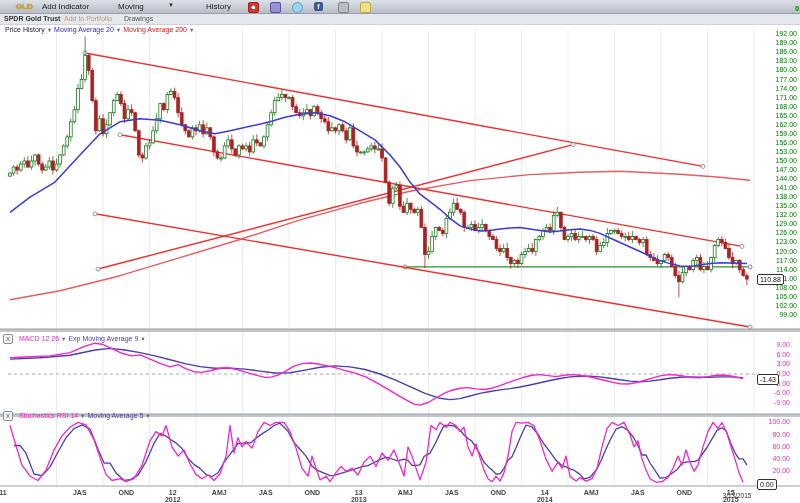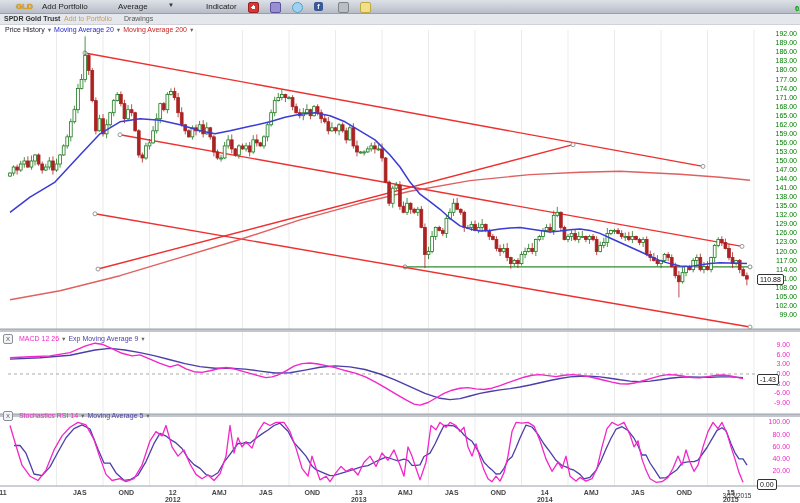--- a/index.html
+++ b/index.html
@@ -505,24 +505,24 @@
       <polyline points="10.0,212.3 30.0,197.2 55.0,182.1 80.0,155.0 100.0,133.8 120.0,121.8 140.0,118.7 160.0,120.2 180.0,124.8 200.0,130.8 215.0,133.8 230.0,130.8 250.0,126.3 270.0,121.8 285.0,117.2 300.0,114.2 315.0,112.7 330.0,115.7 345.0,121.8 360.0,130.8 375.0,139.9 390.0,155.0 400.0,167.0 410.0,182.1 420.0,194.2 430.0,201.7 440.0,209.3 450.0,218.3 460.0,225.9 470.0,228.9 480.0,231.0 490.0,230.4 500.0,228.9 510.0,228.0 520.0,227.4 530.0,228.9 540.0,230.4 550.0,231.9 560.0,231.0 570.0,229.8 580.0,228.9 590.0,230.4 600.0,233.4 610.0,238.0 620.0,242.5 630.0,247.0 640.0,251.5 650.0,256.1 660.0,260.6 670.0,263.6 680.0,266.0 690.0,266.6 700.0,265.1 710.0,263.6 720.0,262.7 730.0,263.0 747.0,263.6" fill="none" stroke="#3b3bd6" stroke-width="1.5" stroke-linejoin="round"></polyline>
       <line x1="8" y1="374" x2="755" y2="374" stroke="#aaa" stroke-dasharray="3,3"></line>
       <polyline points="10.0,359.1 40.0,357.8 70.0,355.2 95.0,350.0 110.0,348.4 125.0,350.0 140.0,352.6 155.0,355.9 170.0,359.8 185.0,363.6 200.0,366.6 215.0,368.2 230.0,368.2 245.0,369.1 260.0,371.1 275.0,373.0 290.0,372.7 305.0,370.1 320.0,367.2 335.0,365.9 350.0,366.9 365.0,369.5 380.0,374.0 395.0,379.8 410.0,386.6 425.0,393.4 440.0,398.3 450.0,399.6 460.0,398.6 470.0,396.0 480.0,393.4 490.0,391.5 500.0,389.9 510.0,388.6 520.0,387.0 530.0,385.0 540.0,382.7 550.0,380.5 560.0,378.5 570.0,376.9 580.0,376.3 590.0,376.3 600.0,376.9 610.0,378.2 620.0,379.8 630.0,381.1 640.0,381.8 650.0,381.1 660.0,379.8 670.0,378.2 680.0,377.2 690.0,376.9 700.0,377.2 710.0,377.2 720.0,376.9 730.0,376.9 743.0,377.6" fill="none" stroke="#4b3fa8" stroke-width="1.4" stroke-linejoin="round"></polyline>
       <polyline points="10.0,357.8 30.0,356.8 50.0,355.9 70.0,352.6 85.0,346.2 95.0,343.2 102.0,344.2 112.0,348.7 122.0,353.3 132.0,355.9 140.0,354.9 150.0,359.1 160.0,363.3 170.0,366.9 178.0,364.6 186.0,368.8 194.0,371.7 202.0,372.4 210.0,370.8 218.0,368.8 226.0,367.5 234.0,368.8 242.0,371.1 250.0,373.4 258.0,375.6 266.0,377.6 272.0,376.9 278.0,375.0 286.0,370.8 294.0,366.2 302.0,363.6 310.0,363.0 318.0,364.0 326.0,365.6 336.0,367.8 346.0,370.8 356.0,373.4 366.0,377.2 376.0,382.4 386.0,388.2 396.0,394.1 406.0,399.9 414.0,404.1 420.0,405.1 428.0,402.5 436.0,398.0 444.0,393.4 452.0,390.2 460.0,388.2 468.0,387.6 476.0,388.9 484.0,389.5 492.0,388.2 500.0,385.7 508.0,382.7 516.0,379.8 524.0,377.2 532.0,375.3 540.0,374.6 548.0,375.6 556.0,376.6 564.0,375.3 572.0,374.6 580.0,375.3 588.0,376.6 596.0,378.2 604.0,380.2 612.0,382.1 620.0,383.7 628.0,384.0 636.0,382.7 644.0,380.5 652.0,378.2 660.0,375.9 668.0,374.6 676.0,375.0 684.0,376.3 692.0,377.6 700.0,377.9 708.0,376.6 716.0,375.3 724.0,375.0 732.0,376.3 743.0,378.6" fill="none" stroke="#f226c9" stroke-width="1.4" stroke-linejoin="round"></polyline>
       <polyline points="14.0,445.5 20.0,445.5 26.0,453.2 34.0,474.0 42.0,475.6 50.0,466.9 58.0,452.0 66.0,437.7 74.0,428.6 82.0,424.9 90.0,429.0 98.0,449.2 104.0,463.1 110.0,463.1 116.0,472.9 124.0,480.3 130.0,479.7 138.0,475.2 146.0,461.6 154.0,443.4 160.0,433.4 166.0,436.1 170.0,439.2 176.0,442.9 182.0,448.5 188.0,458.3 194.0,464.6 200.0,468.4 206.0,474.5 212.0,476.5 218.0,472.8 224.0,462.2 230.0,454.4 234.0,448.8 238.0,443.5 242.0,443.5 246.0,442.2 250.0,443.2 256.0,438.2 262.0,433.9 268.0,430.0 274.0,425.5 280.0,423.2 288.0,431.2 294.0,442.6 300.0,449.3 306.0,456.1 312.0,466.1 316.0,469.7 320.0,471.3 324.0,473.1 330.0,475.7 334.0,475.4 340.0,473.7 345.0,472.1 350.0,470.7 356.0,468.6 362.0,466.6 368.0,465.6 374.0,462.5 380.0,459.6 386.0,457.2 392.0,459.0 398.0,460.9 404.0,459.1 408.0,460.4 412.0,465.4 416.0,465.4 420.0,464.9 424.0,456.5 430.0,453.1 435.0,444.0 440.0,433.4 444.0,425.5 450.0,425.5 454.0,425.9 460.0,430.2 464.0,435.0 468.0,438.5 472.0,441.3 476.0,447.7 480.0,454.4 484.0,462.2 488.0,466.4 492.0,469.9 496.0,474.0 500.0,473.8 504.0,468.3 508.0,460.2 512.0,456.7 516.0,447.8 520.0,438.0 526.0,425.1 532.0,427.0 538.0,434.3 544.0,444.0 550.0,451.9 556.0,460.3 562.0,465.5 566.0,466.8 570.0,468.8 574.0,470.2 580.0,474.4 584.0,478.9 590.0,477.3 596.0,470.5 601.0,460.7 606.0,449.0 611.0,438.3 616.0,429.2 622.0,426.7 628.0,430.4 634.0,438.2 638.0,445.7 642.0,455.0 646.0,455.0 650.0,463.0 654.0,468.8 660.0,478.1 666.0,477.7 672.0,473.2 677.0,469.7 682.0,463.2 686.0,462.2 690.0,461.7 694.0,461.7 698.0,460.1 702.0,454.5 707.0,447.5 712.0,438.9 717.0,430.4 722.0,427.7 726.0,430.8 731.0,443.8 735.0,452.8 739.0,458.9 743.0,458.9 747.0,465.2" fill="none" stroke="#4b3fa8" stroke-width="1.3" stroke-linejoin="round"></polyline>
       <polyline points="10.0,425.5 16.0,445.7 22.0,465.2 30.0,476.2 38.0,480.5 46.0,470.1 54.0,449.9 62.0,435.9 70.0,427.3 78.0,422.4 86.0,424.9 94.0,439.6 100.0,457.9 106.0,474.4 112.0,480.5 120.0,478.7 126.0,481.7 134.0,478.7 142.0,465.2 150.0,440.8 156.0,431.6 162.0,435.9 166.0,425.5 172.0,446.9 178.0,456.1 184.0,449.9 190.0,464.0 196.0,474.4 202.0,478.7 208.0,475.0 214.0,480.5 220.0,473.8 226.0,456.1 230.0,425.5 234.0,453.0 238.0,437.7 242.0,446.9 246.0,442.0 252.0,448.1 258.0,431.6 264.0,422.4 270.0,425.5 276.0,422.4 284.0,422.4 290.0,431.6 296.0,448.1 302.0,468.3 308.0,476.2 312.0,456.1 316.0,468.3 320.0,479.9 326.0,476.2 330.0,481.7 336.0,472.6 341.0,466.4 346.0,471.3 352.0,468.3 358.0,475.0 364.0,462.2 370.0,456.1 376.0,466.4 382.0,453.0 388.0,460.3 394.0,449.9 400.0,465.2 404.0,476.2 408.0,446.9 412.0,456.1 416.0,468.3 420.0,479.9 426.0,462.2 431.0,425.5 436.0,429.8 440.0,422.4 446.0,427.3 450.0,422.4 456.0,425.5 460.0,431.6 464.0,427.3 468.0,446.9 472.0,456.1 476.0,443.8 480.0,457.9 484.0,470.1 488.0,478.7 492.0,481.7 496.0,476.2 500.0,481.1 504.0,472.6 508.0,456.1 512.0,431.6 516.0,422.4 522.0,423.1 528.0,422.4 534.0,426.1 540.0,440.8 546.0,459.1 552.0,471.3 558.0,462.2 562.0,468.3 566.0,456.1 570.0,476.2 576.0,481.1 580.0,477.4 586.0,481.1 592.0,478.7 597.0,468.3 602.0,446.9 607.0,428.6 612.0,422.4 618.0,425.5 624.0,422.4 630.0,434.7 634.0,446.9 638.0,440.8 642.0,459.1 646.0,470.1 650.0,478.7 656.0,482.3 662.0,481.7 668.0,477.4 673.0,468.3 678.0,456.1 682.0,465.2 686.0,449.9 690.0,462.2 694.0,471.3 698.0,465.2 703.0,446.9 708.0,431.6 713.0,422.4 718.0,428.6 722.0,422.4 727.0,433.4 731.0,446.9 735.0,459.1 739.0,472.6 743.0,482.3" fill="none" stroke="#f226c9" stroke-width="1.3" stroke-linejoin="round"></polyline>
     </svg>
 
 <div id="toolbar">
   <span class="sym">GLD</span>
-  <span class="addind">Add Portfolio</span>
-  <span class="period">Average</span>
+  <span class="addind">Add Indicator</span>
+  <span class="period">Moving</span>
   <span class="pdrop">▼</span>
-  <span class="settings">Indicator</span>
+  <span class="settings">History</span>
   <span class="tbicon i-alarm"></span>
   <span class="tbicon i-cube"></span>
   <span class="tbicon i-twitter"></span>
   <span class="tbicon i-facebook">f</span>
   <span class="tbicon i-camera"></span>
   <span class="tbicon i-note"></span>
   <span class="chg">
         <span class="up">↑</span> 
         <span>0.16 (0.14%)</span>
       </span>

